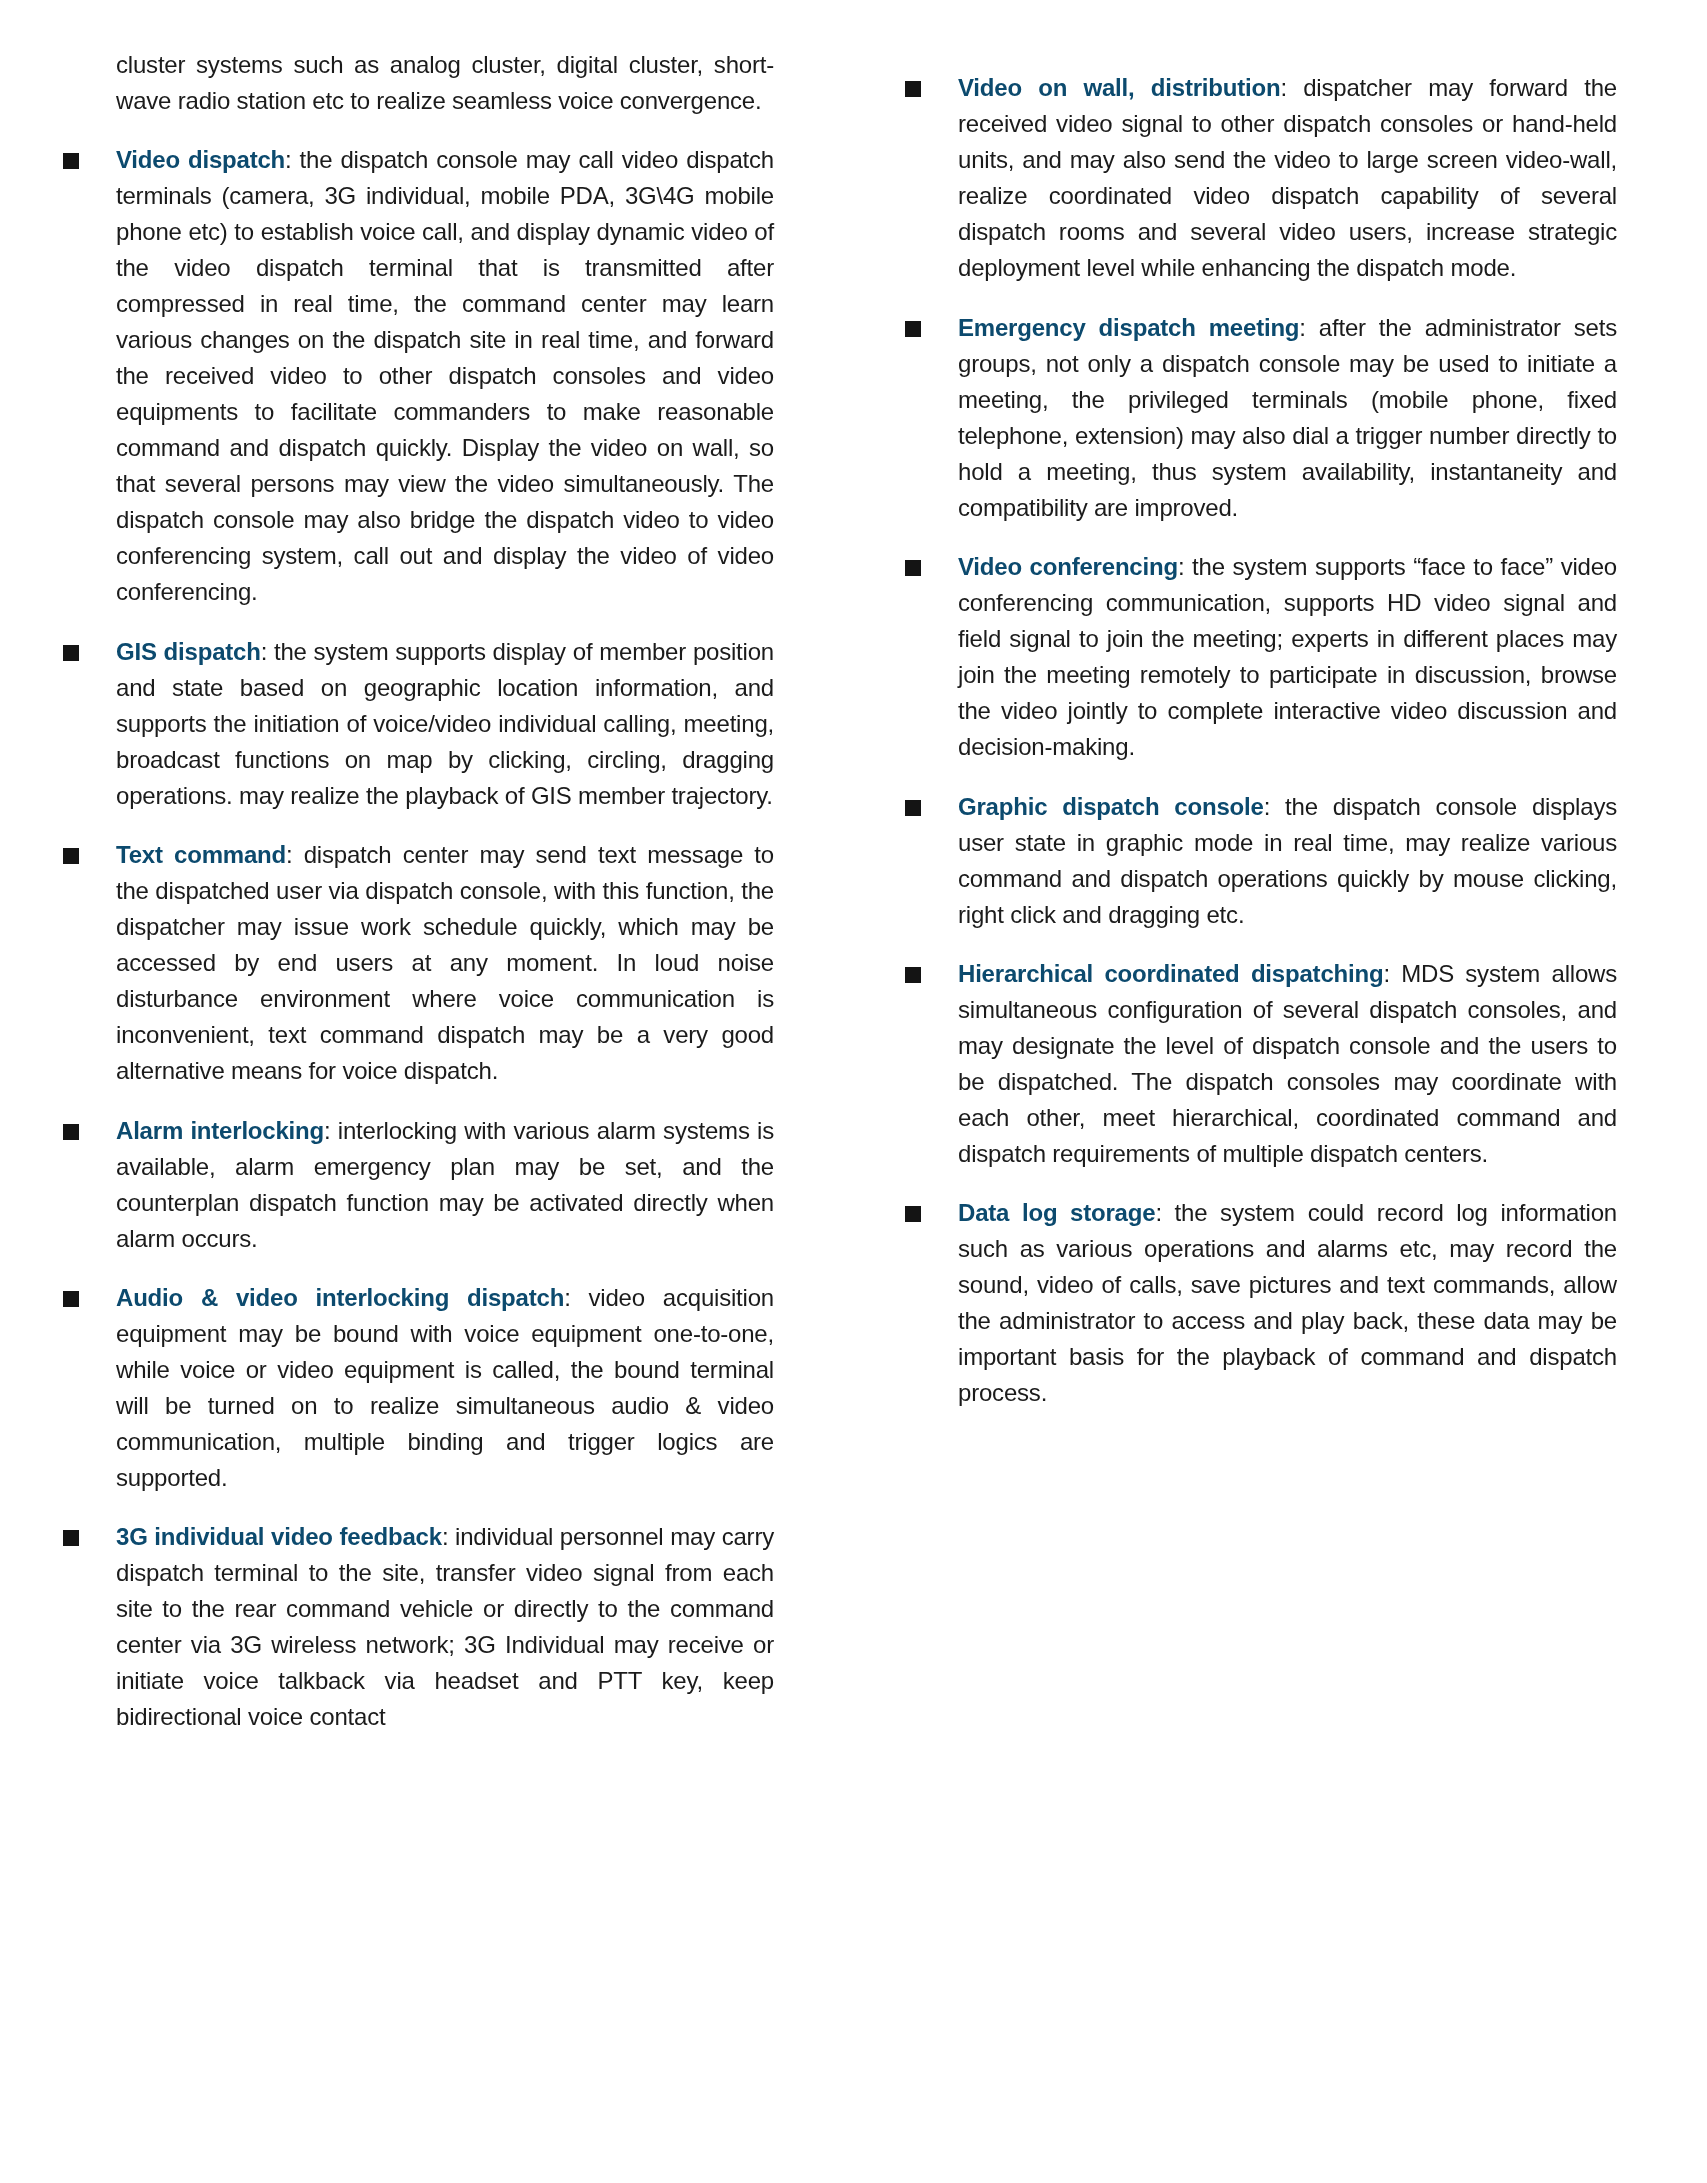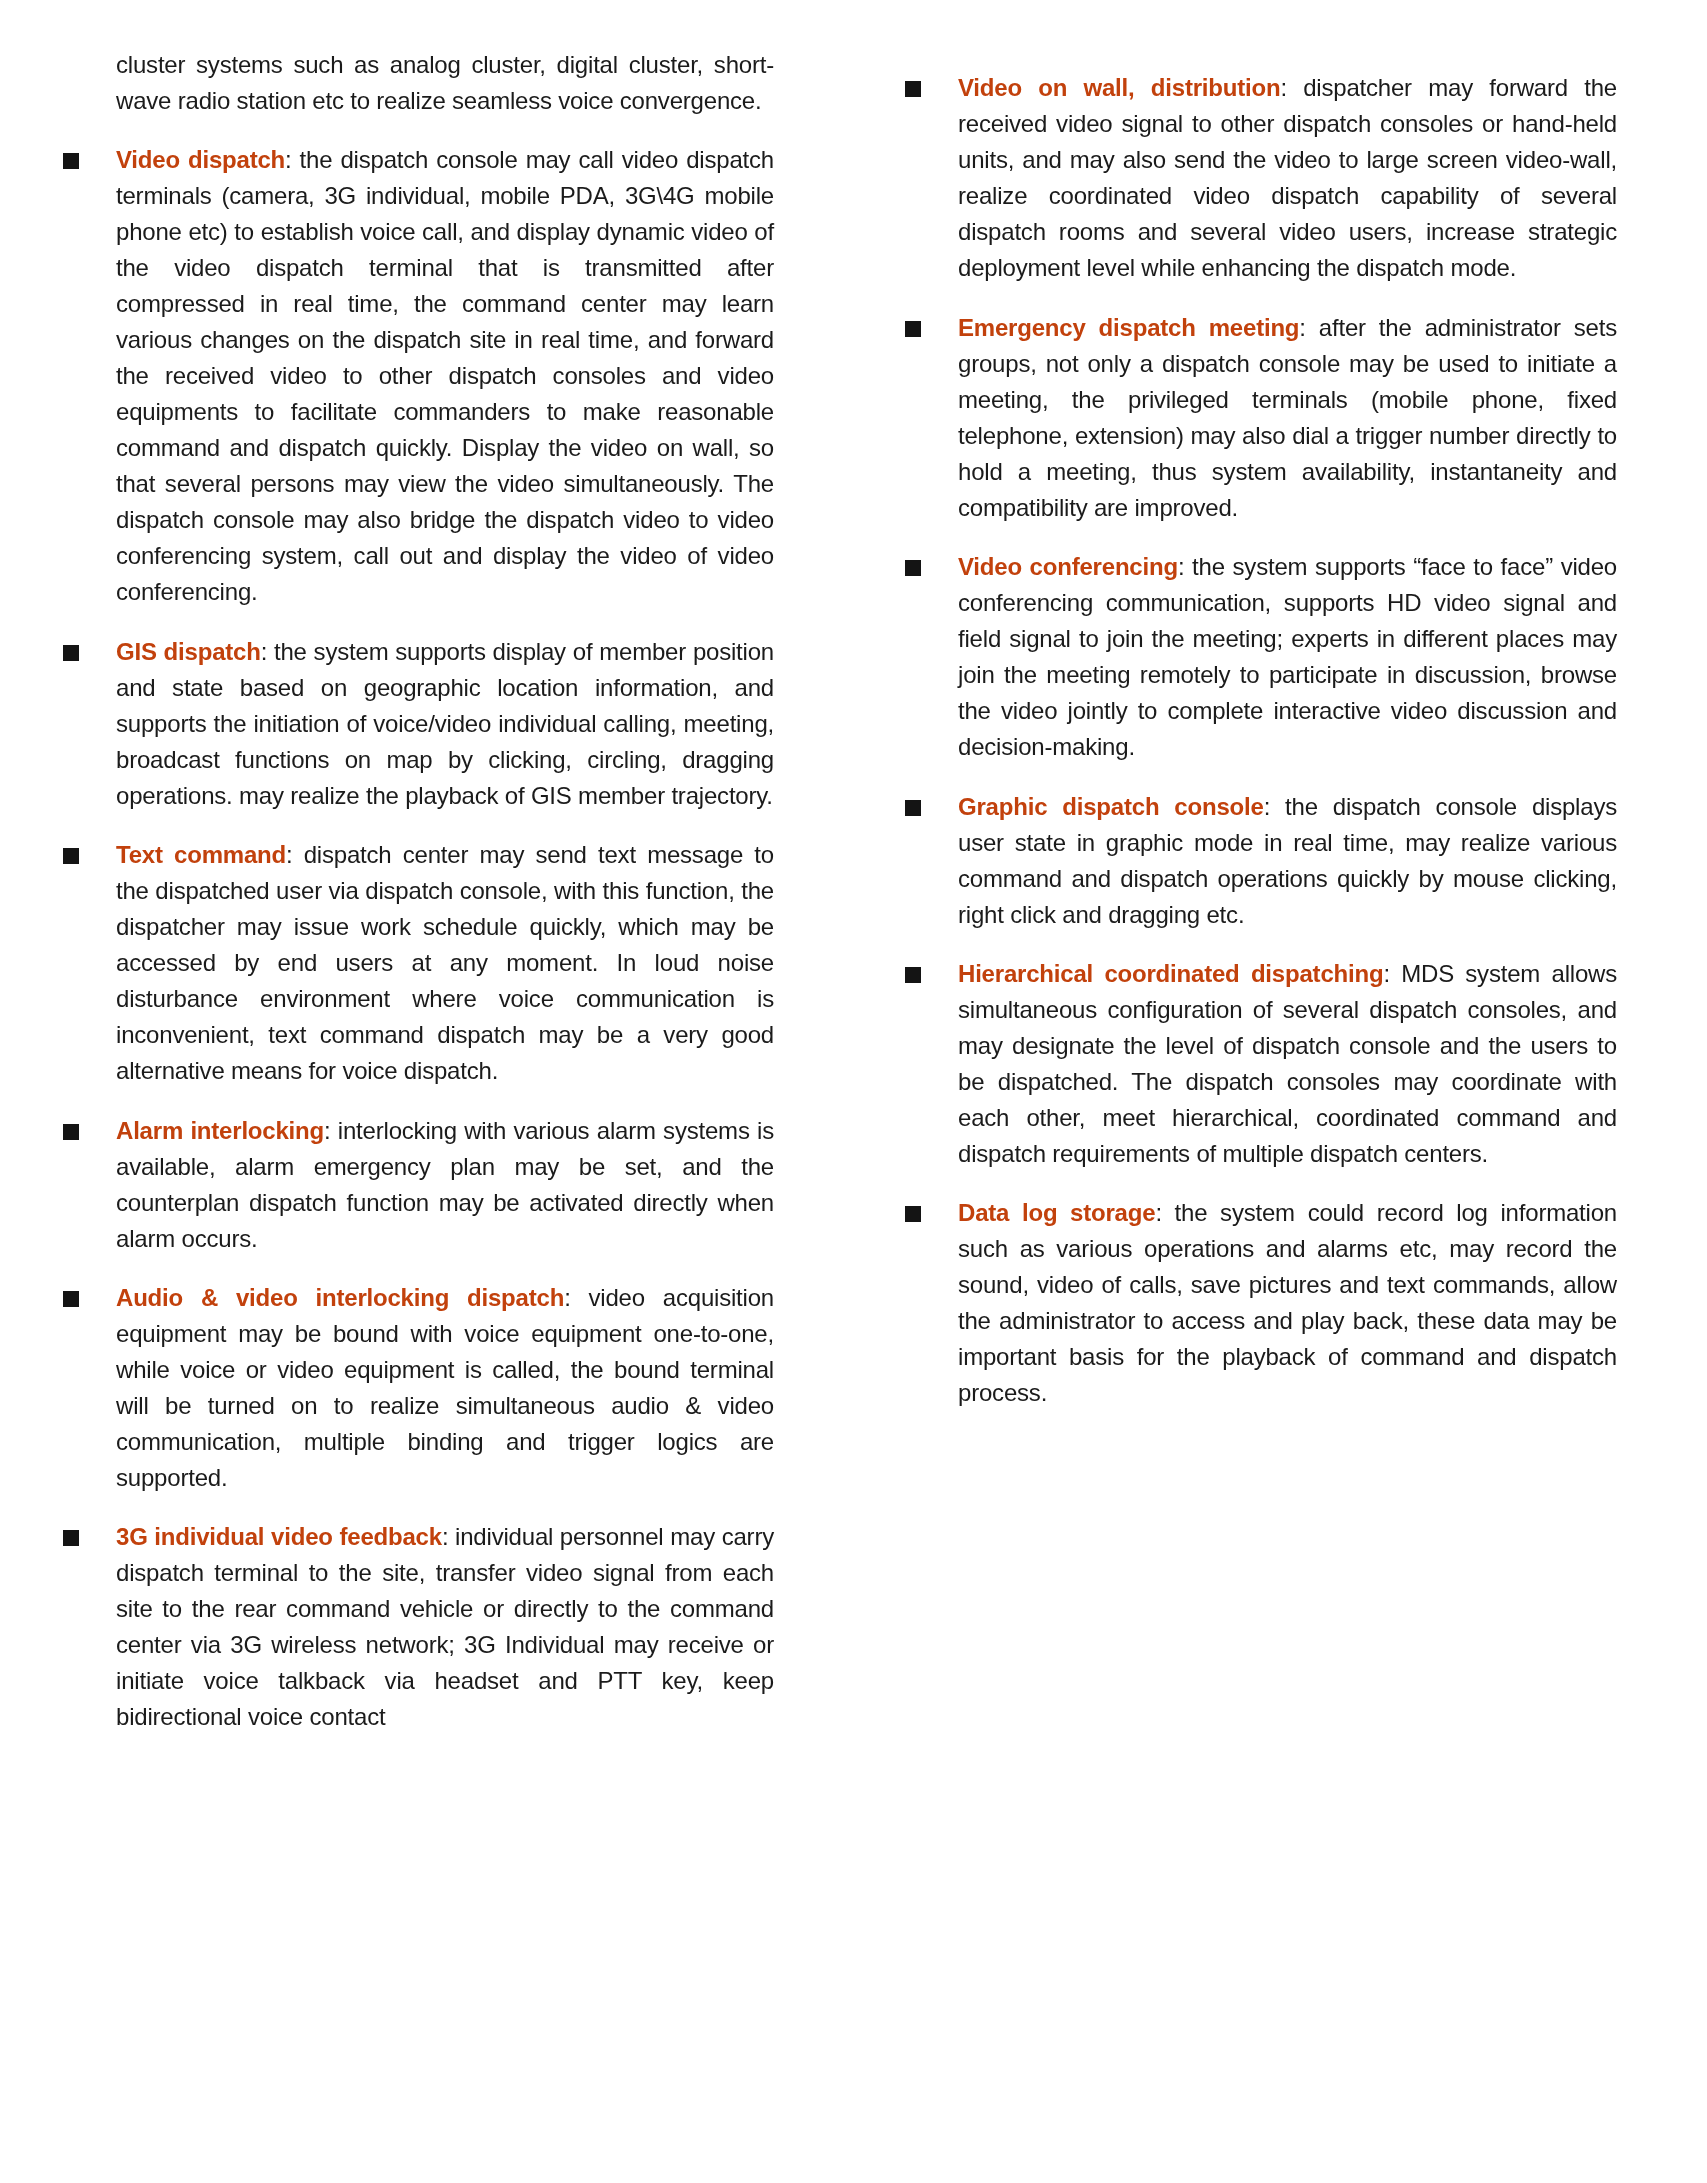--- a/index.html
+++ b/index.html
@@ -26,21 +26,21 @@
   .item { position: relative; margin-top: 23.4px; }
   .intro { margin-top: 0; }
   .bullet {
     position: absolute;
     left: -53px;
     top: 11px;
     width: 16px;
     height: 16px;
     background: #141414;
   }
-  b.head { font-weight: 700; color: #c2410c; }
+  b.head { font-weight: 700; color: #0c4a6e; }
 </style>
 </head>
 <body>
 
 <div class="page">
 
   <div class="col col-left">
     <p class="para intro">cluster systems such as analog cluster, digital cluster, short-wave radio station etc to realize seamless voice convergence.</p>
 
     <div class="item">

